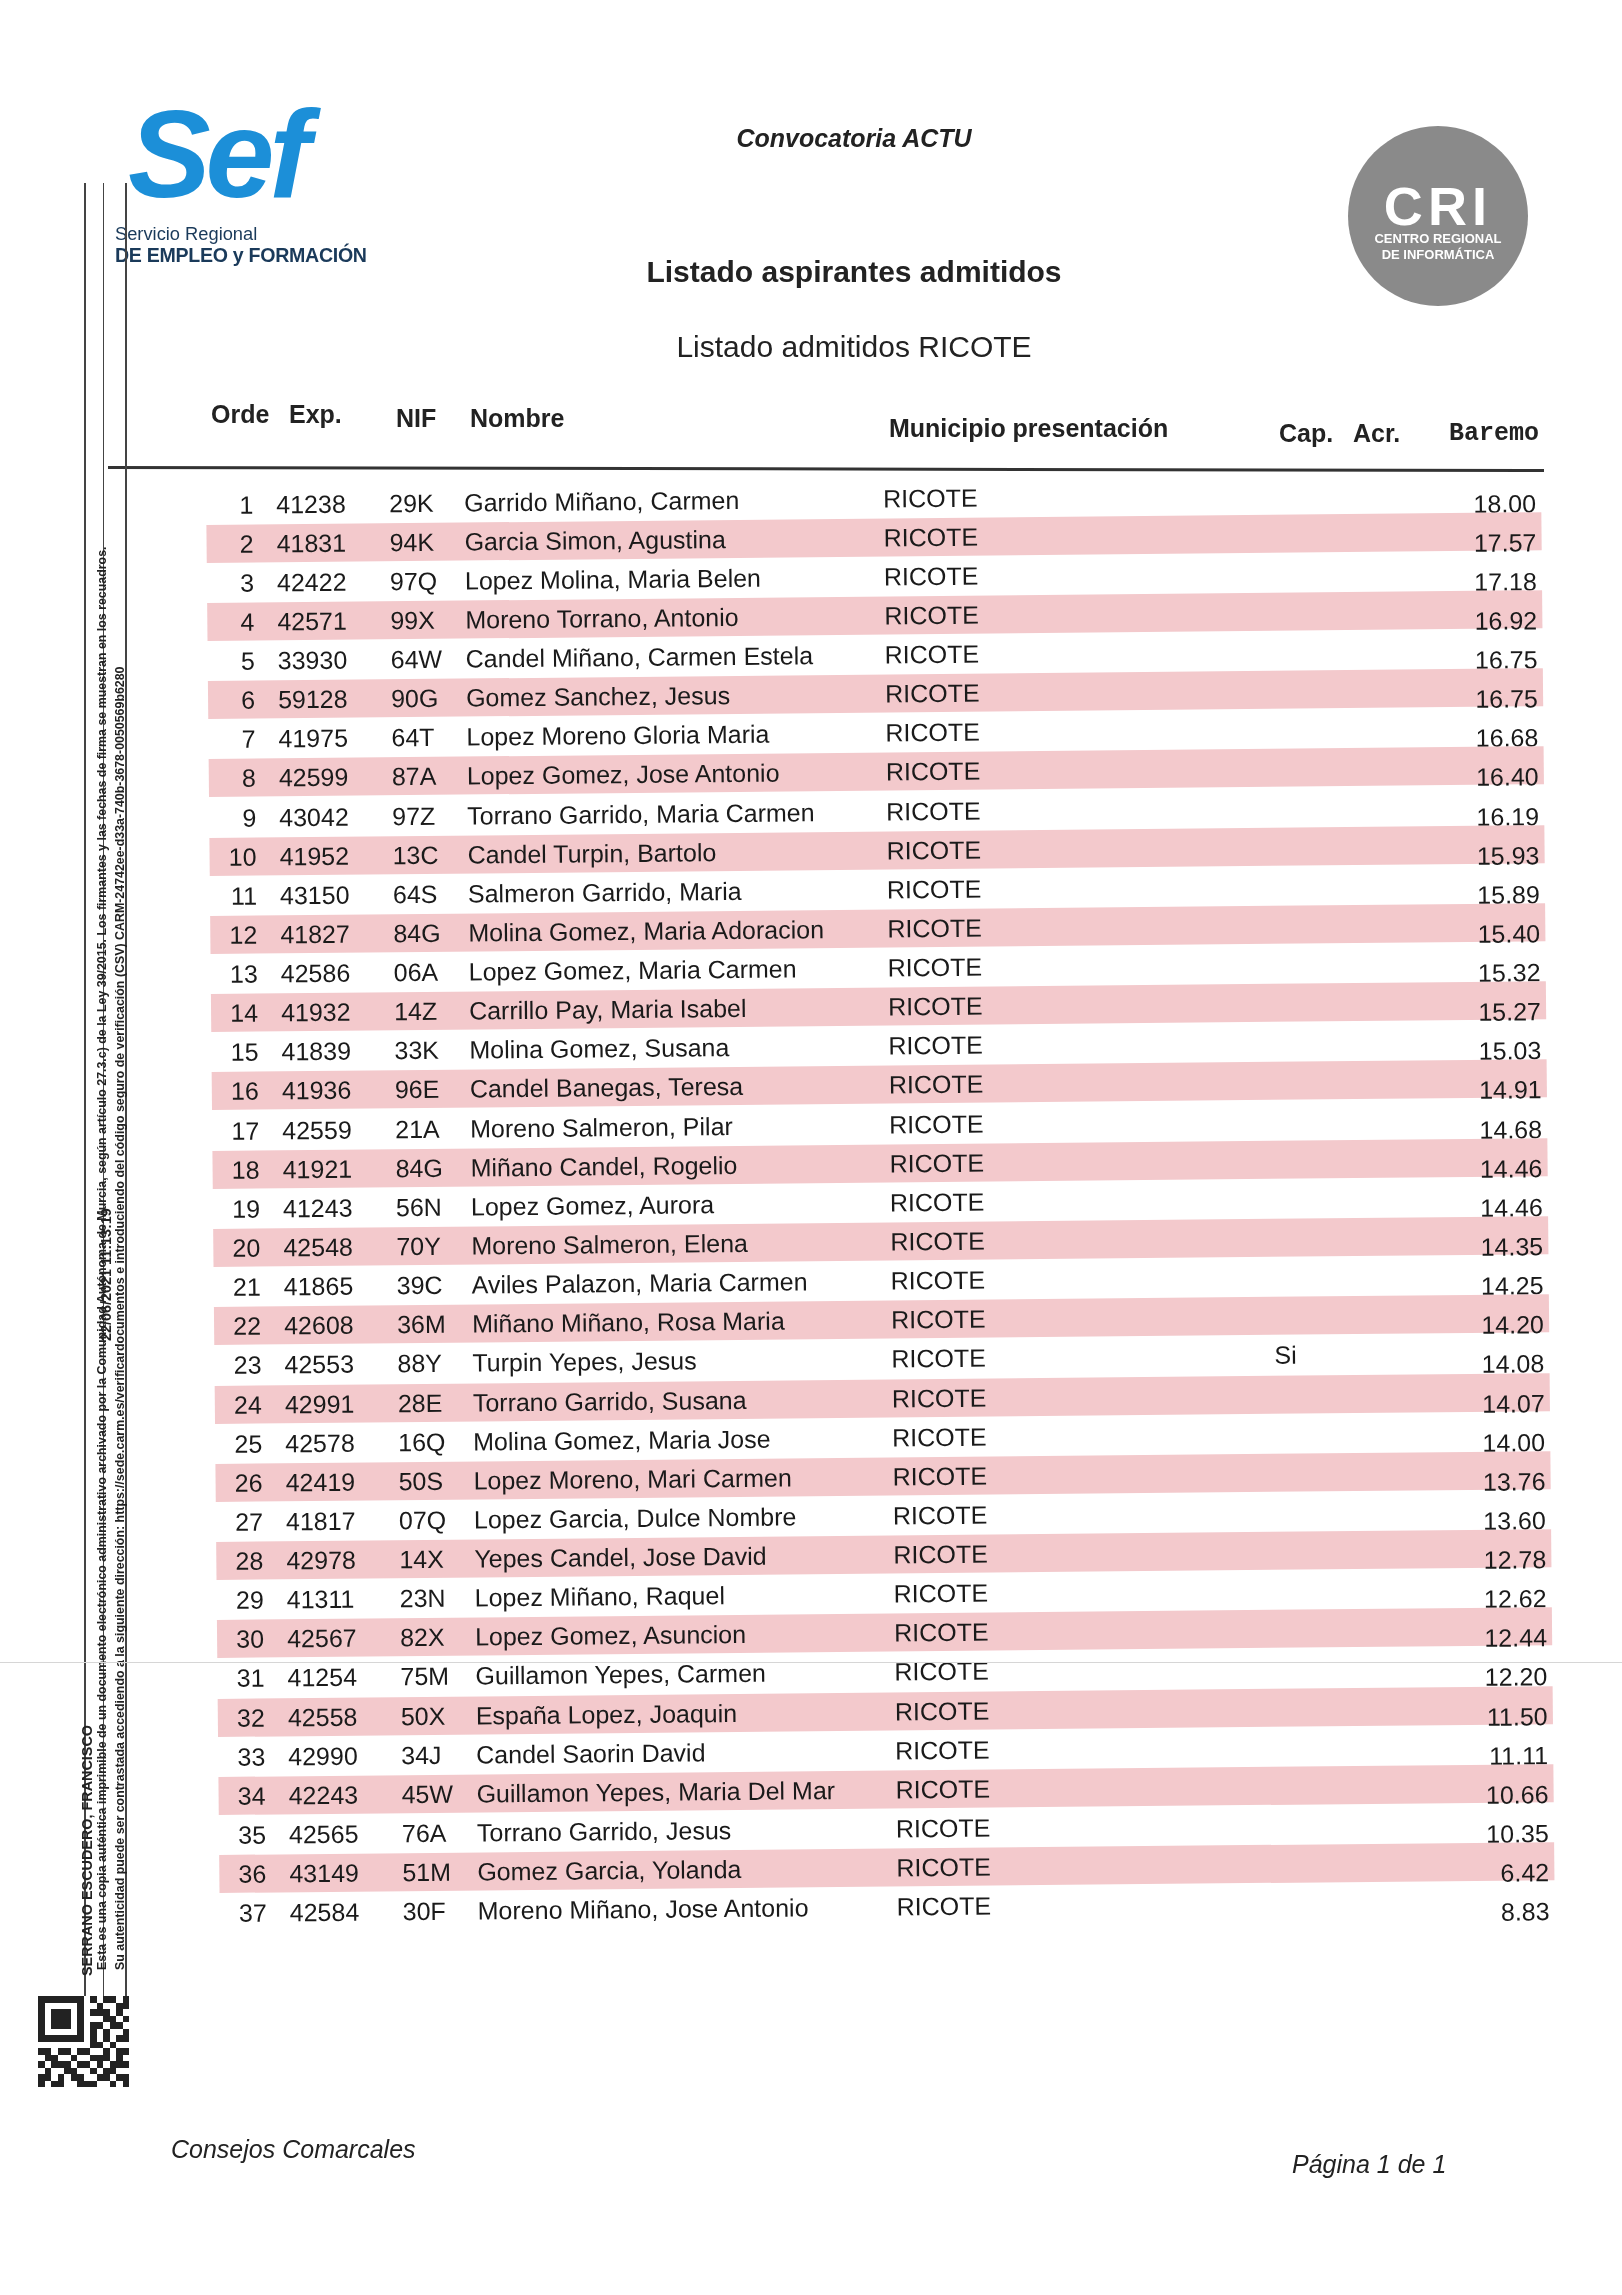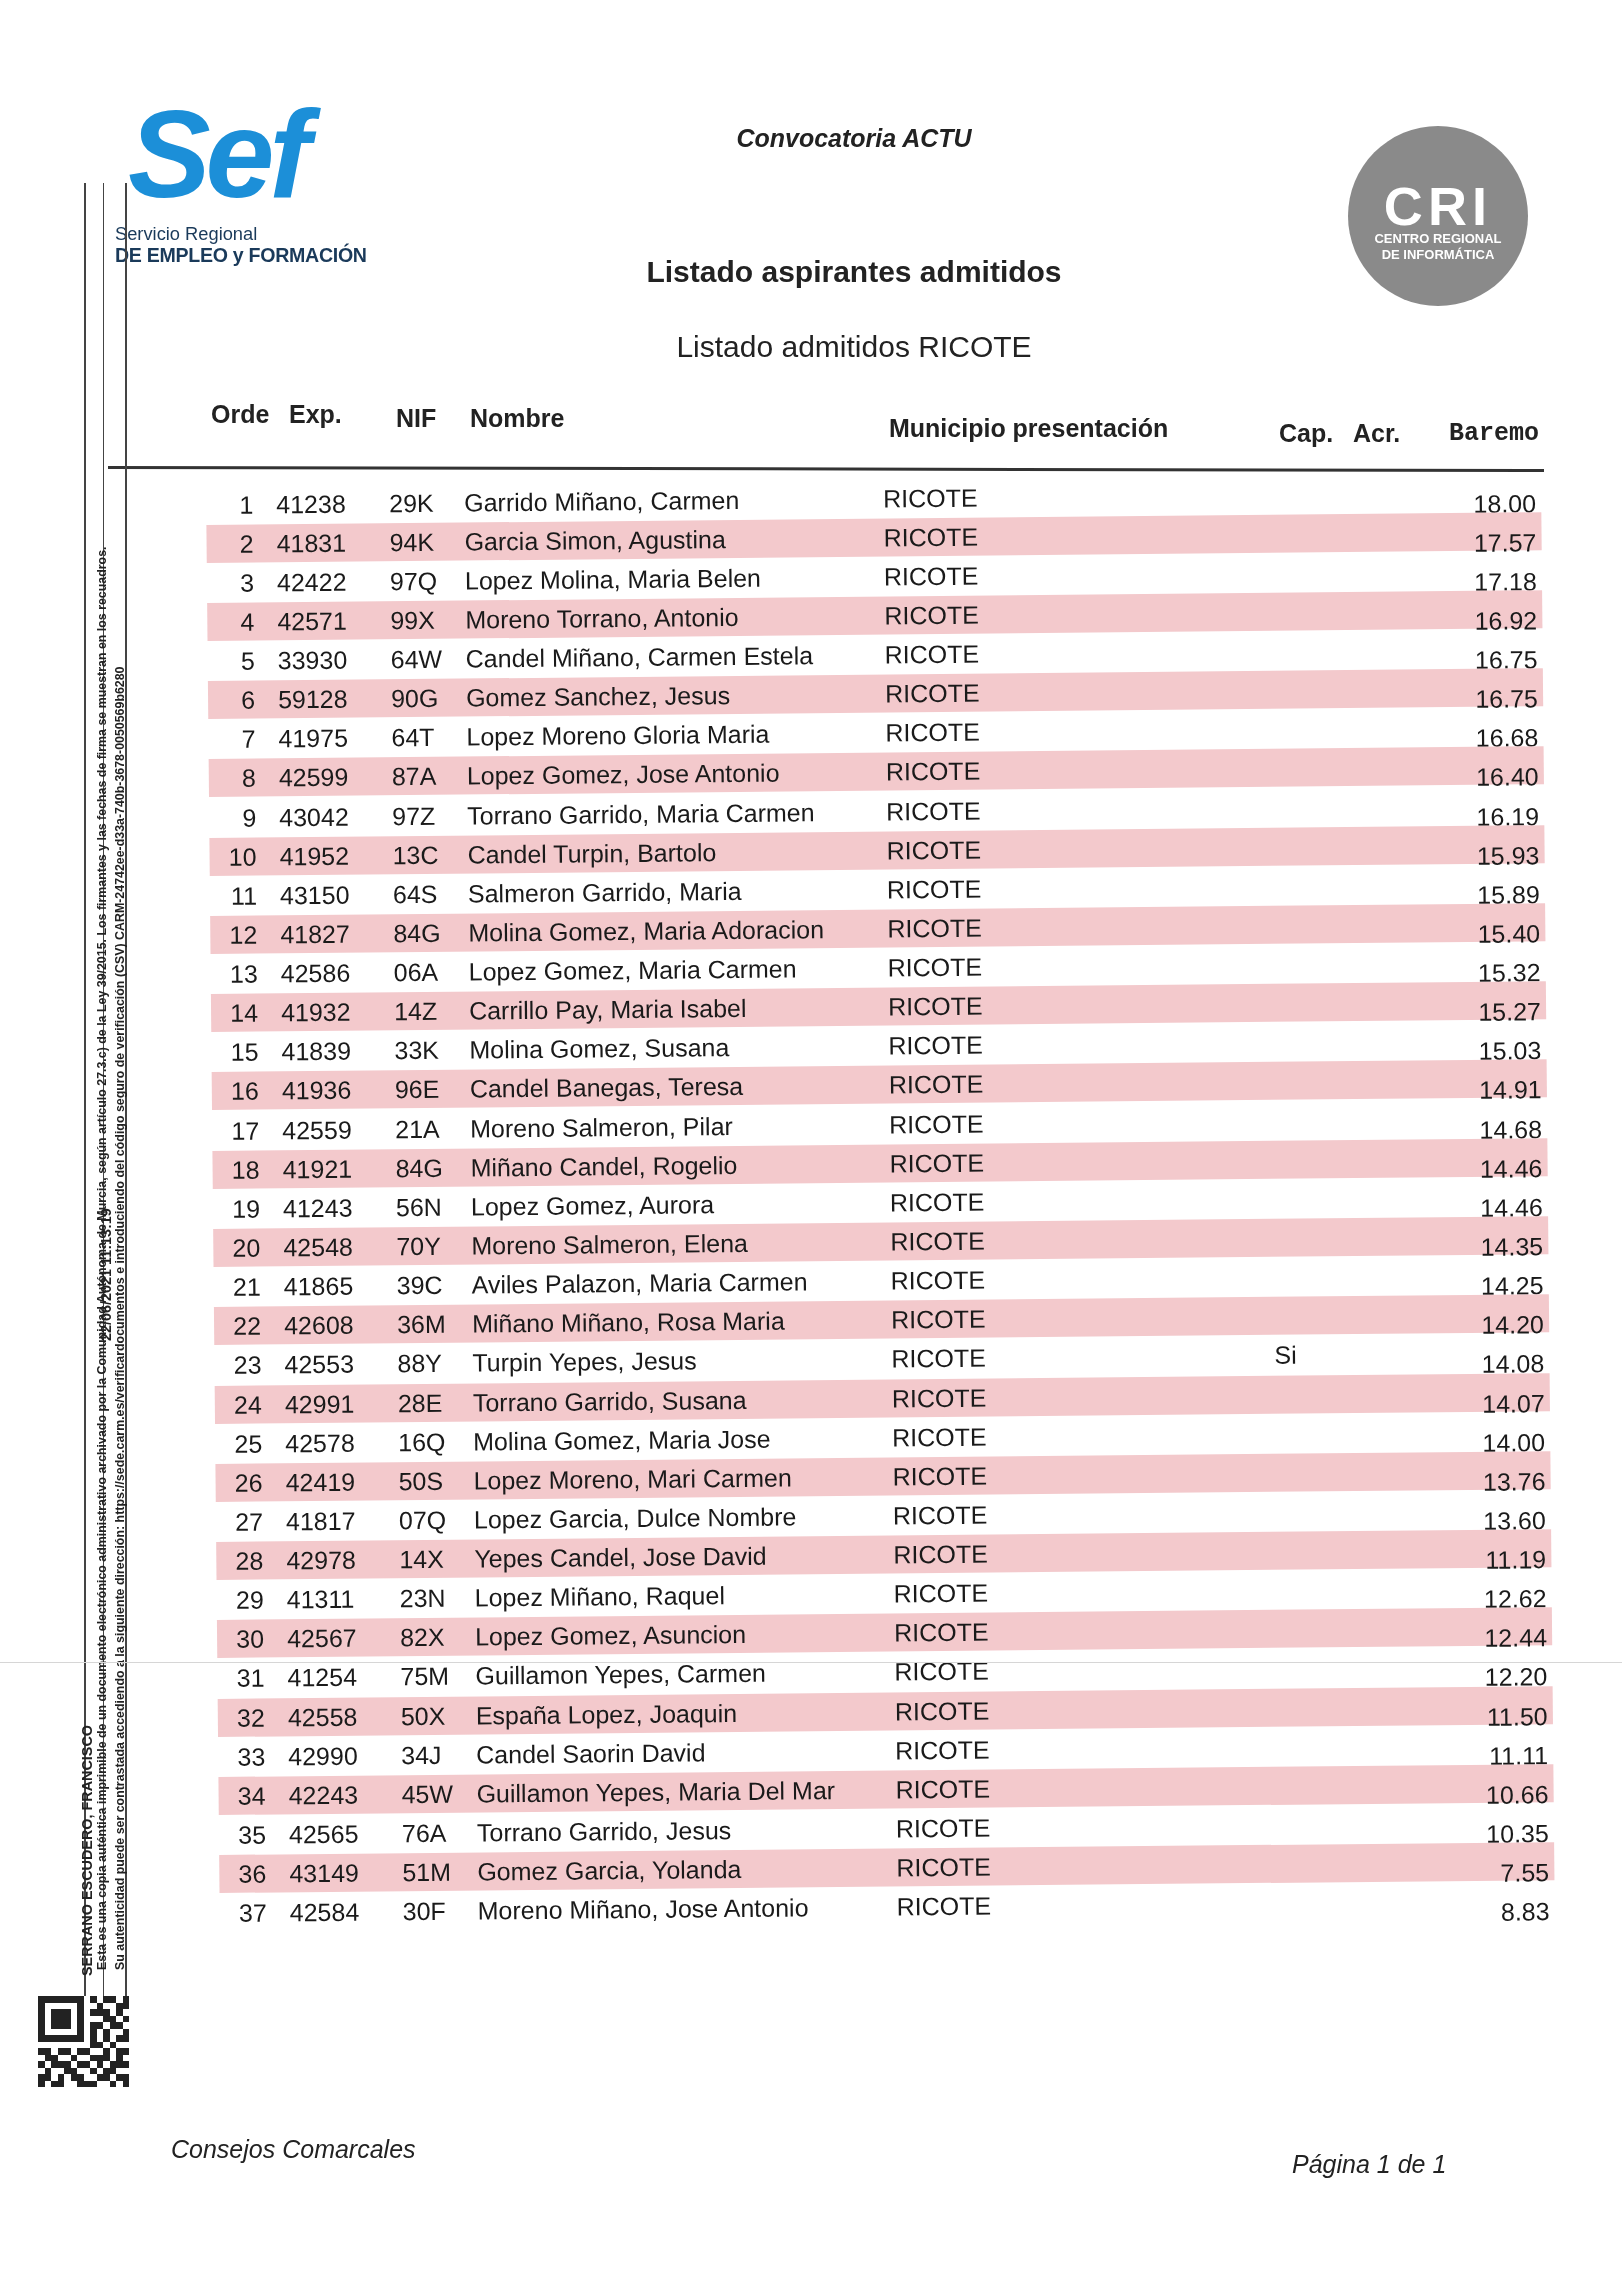--- a/index.html
+++ b/index.html
@@ -331,21 +331,21 @@
       <span class="c-cap"></span>
       <span class="c-bar">13.60</span>
     </div>
     <div class="row alt" style="top: 1542px;">
       <span class="c-orde">28</span>
       <span class="c-exp">42978</span>
       <span class="c-nif">14X</span>
       <span class="c-nom">Yepes Candel, Jose David</span>
       <span class="c-mun">RICOTE</span>
       <span class="c-cap"></span>
-      <span class="c-bar">11.19</span>
+      <span class="c-bar">12.78</span>
     </div>
     <div class="row" style="top: 1581px;">
       <span class="c-orde">29</span>
       <span class="c-exp">41311</span>
       <span class="c-nif">23N</span>
       <span class="c-nom">Lopez Miñano, Raquel</span>
       <span class="c-mun">RICOTE</span>
       <span class="c-cap"></span>
       <span class="c-bar">12.62</span>
     </div>
@@ -403,21 +403,21 @@
       <span class="c-cap"></span>
       <span class="c-bar">10.35</span>
     </div>
     <div class="row alt" style="top: 1855px;">
       <span class="c-orde">36</span>
       <span class="c-exp">43149</span>
       <span class="c-nif">51M</span>
       <span class="c-nom">Gomez Garcia, Yolanda</span>
       <span class="c-mun">RICOTE</span>
       <span class="c-cap"></span>
-      <span class="c-bar">7.55</span>
+      <span class="c-bar">6.42</span>
     </div>
     <div class="row" style="top: 1894px;">
       <span class="c-orde">37</span>
       <span class="c-exp">42584</span>
       <span class="c-nif">30F</span>
       <span class="c-nom">Moreno Miñano, Jose Antonio</span>
       <span class="c-mun">RICOTE</span>
       <span class="c-cap"></span>
       <span class="c-bar">8.83</span>
     </div>

